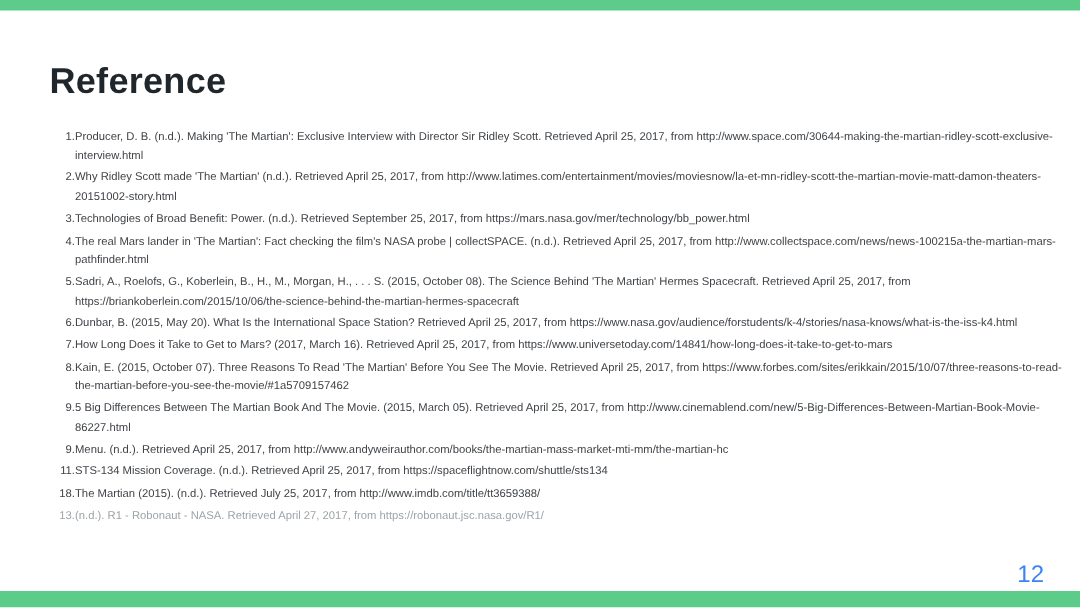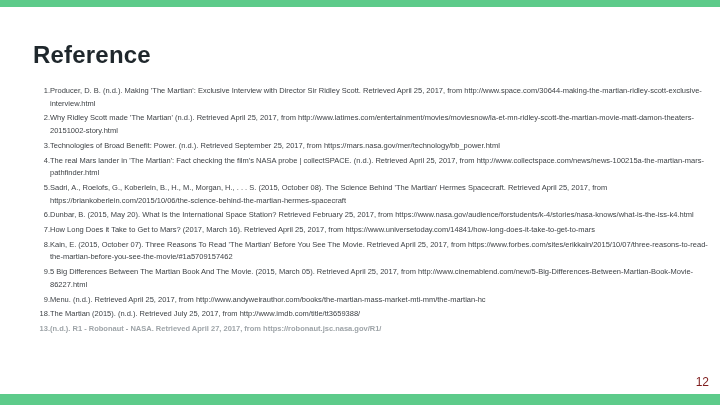--- a/index.html
+++ b/index.html
@@ -43,26 +43,26 @@
   .ref .num {
     flex: 0 0 22px;
     text-align: right;
     white-space: nowrap;
   }
   .ref .txt {
     flex: 1;
     overflow-wrap: anywhere;
     word-break: break-word;
   }
-  .ref.muted { color: #9EA4A8; font-weight: 700; align-items: center; }
+  .ref.muted { color: #9EA4A8; font-weight: 400; align-items: center; }
   .page-number {
     position: absolute;
-    right: 11px; top: 375px;
-    font-size: 12px;
-    color: #7f1d1d;
+    right: 24px; top: 375px;
+    font-size: 16px;
+    color: #3b82f6;
   }
 </style>
 </head>
 <body>
 
 <div class="slide">
   <div class="accent-bar top" style="background: rgb(93, 203, 138);"></div>
 
   <h1 class="title">Reference</h1>
 
@@ -87,21 +87,21 @@
     <span class="txt">The real Mars lander in 'The Martian': Fact checking the film's NASA probe | collectSPACE. (n.d.). Retrieved April 25, 2017, from http://www.collectspace.com/news/news-100215a-the-martian-mars-pathfinder.html</span>
   </li>
 
   <li class="ref">
     <span class="num">5.</span>
     <span class="txt">Sadri, A., Roelofs, G., Koberlein, B., H., M., Morgan, H., . . . S. (2015, October 08). The Science Behind 'The Martian' Hermes Spacecraft. Retrieved April 25, 2017, from https://briankoberlein.com/2015/10/06/the-science-behind-the-martian-hermes-spacecraft</span>
   </li>
 
   <li class="ref">
     <span class="num">6.</span>
-    <span class="txt">Dunbar, B. (2015, May 20). What Is the International Space Station? Retrieved February 25, 2017, from https://www.nasa.gov/audience/forstudents/k-4/stories/nasa-knows/what-is-the-iss-k4.html</span>
+    <span class="txt">Dunbar, B. (2015, May 20). What Is the International Space Station? Retrieved April 25, 2017, from https://www.nasa.gov/audience/forstudents/k-4/stories/nasa-knows/what-is-the-iss-k4.html</span>
   </li>
 
   <li class="ref">
     <span class="num">7.</span>
     <span class="txt">How Long Does it Take to Get to Mars? (2017, March 16). Retrieved April 25, 2017, from https://www.universetoday.com/14841/how-long-does-it-take-to-get-to-mars</span>
   </li>
 
   <li class="ref">
     <span class="num">8.</span>
     <span class="txt">Kain, E. (2015, October 07). Three Reasons To Read 'The Martian' Before You See The Movie. Retrieved April 25, 2017, from https://www.forbes.com/sites/erikkain/2015/10/07/three-reasons-to-read-the-martian-before-you-see-the-movie/#1a5709157462</span>
@@ -110,20 +110,24 @@
   <li class="ref">
     <span class="num">9.</span>
     <span class="txt">5 Big Differences Between The Martian Book And The Movie. (2015, March 05). Retrieved April 25, 2017, from http://www.cinemablend.com/new/5-Big-Differences-Between-Martian-Book-Movie-86227.html</span>
   </li>
 
   <li class="ref">
     <span class="num">9.</span>
     <span class="txt">Menu. (n.d.). Retrieved April 25, 2017, from http://www.andyweirauthor.com/books/the-martian-mass-market-mti-mm/the-martian-hc</span>
   </li>
 
+  <li class="ref">
+    <span class="num">11.</span>
+    <span class="txt">STS-134 Mission Coverage. (n.d.). Retrieved April 25, 2017, from https://spaceflightnow.com/shuttle/sts134</span>
+  </li>
 
   <li class="ref">
     <span class="num">18.</span>
     <span class="txt">The Martian (2015). (n.d.). Retrieved July 25, 2017, from http://www.imdb.com/title/tt3659388/</span>
   </li>
 
   <li class="ref muted" style="color: rgb(158, 164, 168);">
     <span class="num">13.</span>
     <span class="txt">(n.d.). R1 - Robonaut - NASA. Retrieved April 27, 2017, from https://robonaut.jsc.nasa.gov/R1/</span>
   </li>

